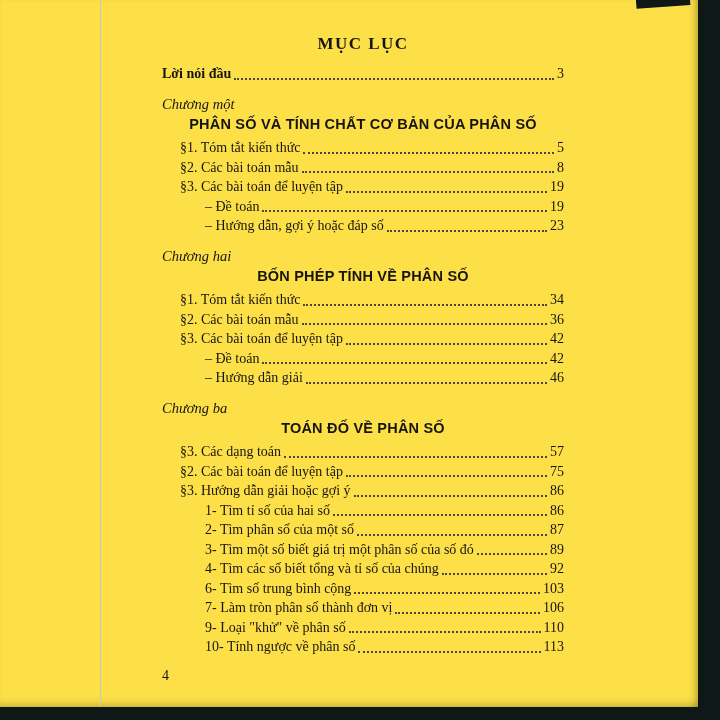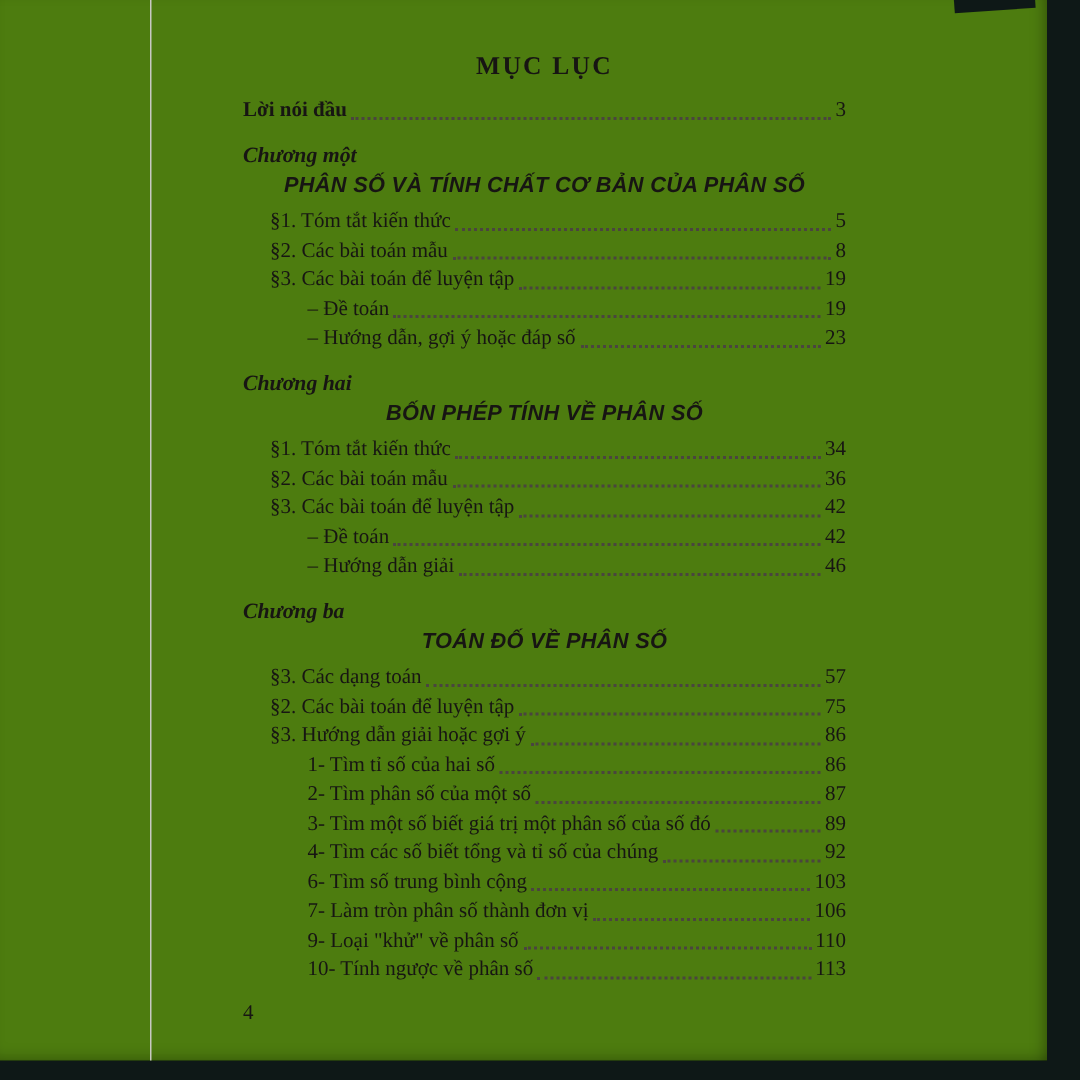--- a/index.html
+++ b/index.html
@@ -7,21 +7,21 @@
   body {
     width: 720px; height: 720px;
     background: #0e1817;
     font-family: "Liberation Serif", serif;
     position: relative;
     overflow: hidden;
   }
   .page {
     position: absolute; left: 0; top: 0;
     width: 698px; height: 707px;
-    background: #4d7c0f;
+    background: #fde047;
     box-shadow: inset -8px 0 10px -7px rgba(0,0,0,0.35),
                 inset 0 -8px 10px -7px rgba(0,0,0,0.28);
   }
   .fold-line {
     position: absolute; left: 100px; top: 0;
     width: 1px; height: 707px;
     background: #c8c8c2;
   }
   .corner-wedge {
     position: absolute; top: -7px; right: 30px;
@@ -55,30 +55,29 @@
     border-bottom: 2px dotted #4a453f;
     margin-bottom: 4px;
     min-width: 12px;
   }
   .row .pg { flex: 0 0 auto; text-align: right; }
   .front .lbl { font-weight: bold; }
   .ind1 { padding-left: 18px; justify-content: space-between; }
   .ind2 { padding-left: 43px; }
   .chapter { margin-top: 11px; }
   .chapter-heading {
-    font-weight: bold;
+    font-weight: normal;
     font-style: italic;
     font-size: 14.5px;
     line-height: 19.5px;
   }
   .chapter-title {
     text-align: center;
     font-family: "Liberation Sans", sans-serif;
     font-weight: bold;
-    font-style: italic;
     font-size: 14.5px;
     line-height: 21px;
     letter-spacing: 0.2px;
     margin-bottom: 3px;
   }
   .folio {
     position: absolute; left: 162px; top: 668px;
     font-size: 14px;
     color: #171513;
   }

